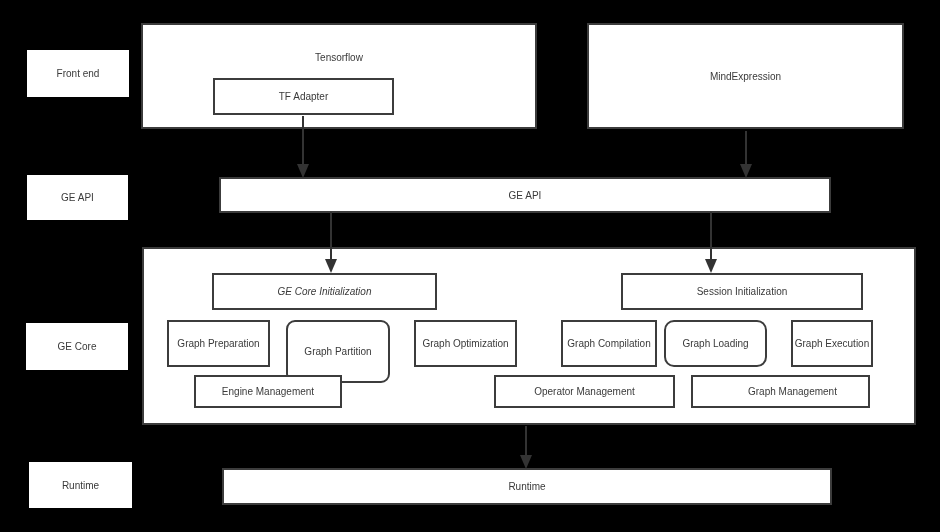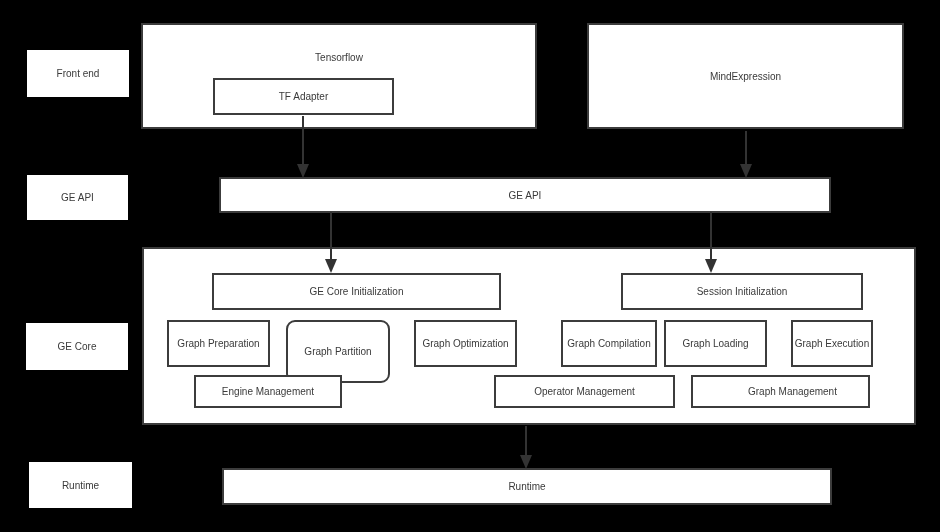--- a/index.html
+++ b/index.html
@@ -84,28 +84,28 @@
     <div class="toplabel">Tensorflow</div>
     <div class="box center" style="left:70px; top:53px; width:181px; height:37px;">TF Adapter</div>
   </div>
 
   <div class="box center" style="left:587px; top:23px; width:317px; height:106px;">MindExpression</div>
 
   <div class="box center" style="left:219px; top:177px; width:612px; height:36px;">GE API</div>
 
   <div class="box" style="left:142px; top:247px; width:774px; height:178px;">
 
-    <div class="box center" style="left:68px; top:24px; width:289px; height:37px;">GE Core Initialization</div>
+    <div class="box center" style="left:68px; top:24px; width:225px; height:37px;font-style:italic;">GE Core Initialization</div>
     <div class="box center" style="left:445px; top:24px; width:242px; height:37px;margin-left:32px;">Session Initialization</div>
 
     <div class="box center" style="left:23px; top:71px; width:103px; height:47px;">Graph Preparation</div>
     <div class="box center" style="left:142px; top:71px; width:104px; height:63px;border-radius:9px;">Graph Partition</div>
     <div class="box center" style="left:270px; top:71px; width:103px; height:47px;">Graph Optimization</div>
     <div class="box center" style="left:417px; top:71px; width:96px; height:47px;">Graph Compilation</div>
-    <div class="box center" style="left:520px; top:71px; width:103px; height:47px;">Graph Loading</div>
+    <div class="box center" style="left:520px; top:71px; width:103px; height:47px;border-radius:10px;">Graph Loading</div>
     <div class="box center" style="left:647px; top:71px; width:82px; height:47px;">Graph Execution</div>
 
     <div class="box center" style="left:50px; top:126px; width:148px; height:33px;">Engine Management</div>
     <div class="box center" style="left:311px; top:126px; width:181px; height:33px;margin-left:39px;">Operator Management</div>
     <div class="box center" style="left:547px; top:126px; width:179px; height:33px;padding-left:24px;">Graph Management</div>
   </div>
 
   <div class="box center" style="left:222px; top:468px; width:610px; height:37px;">Runtime</div>
 
   <div class="arrow" style="left:297px; top:116px; height:62px;">

